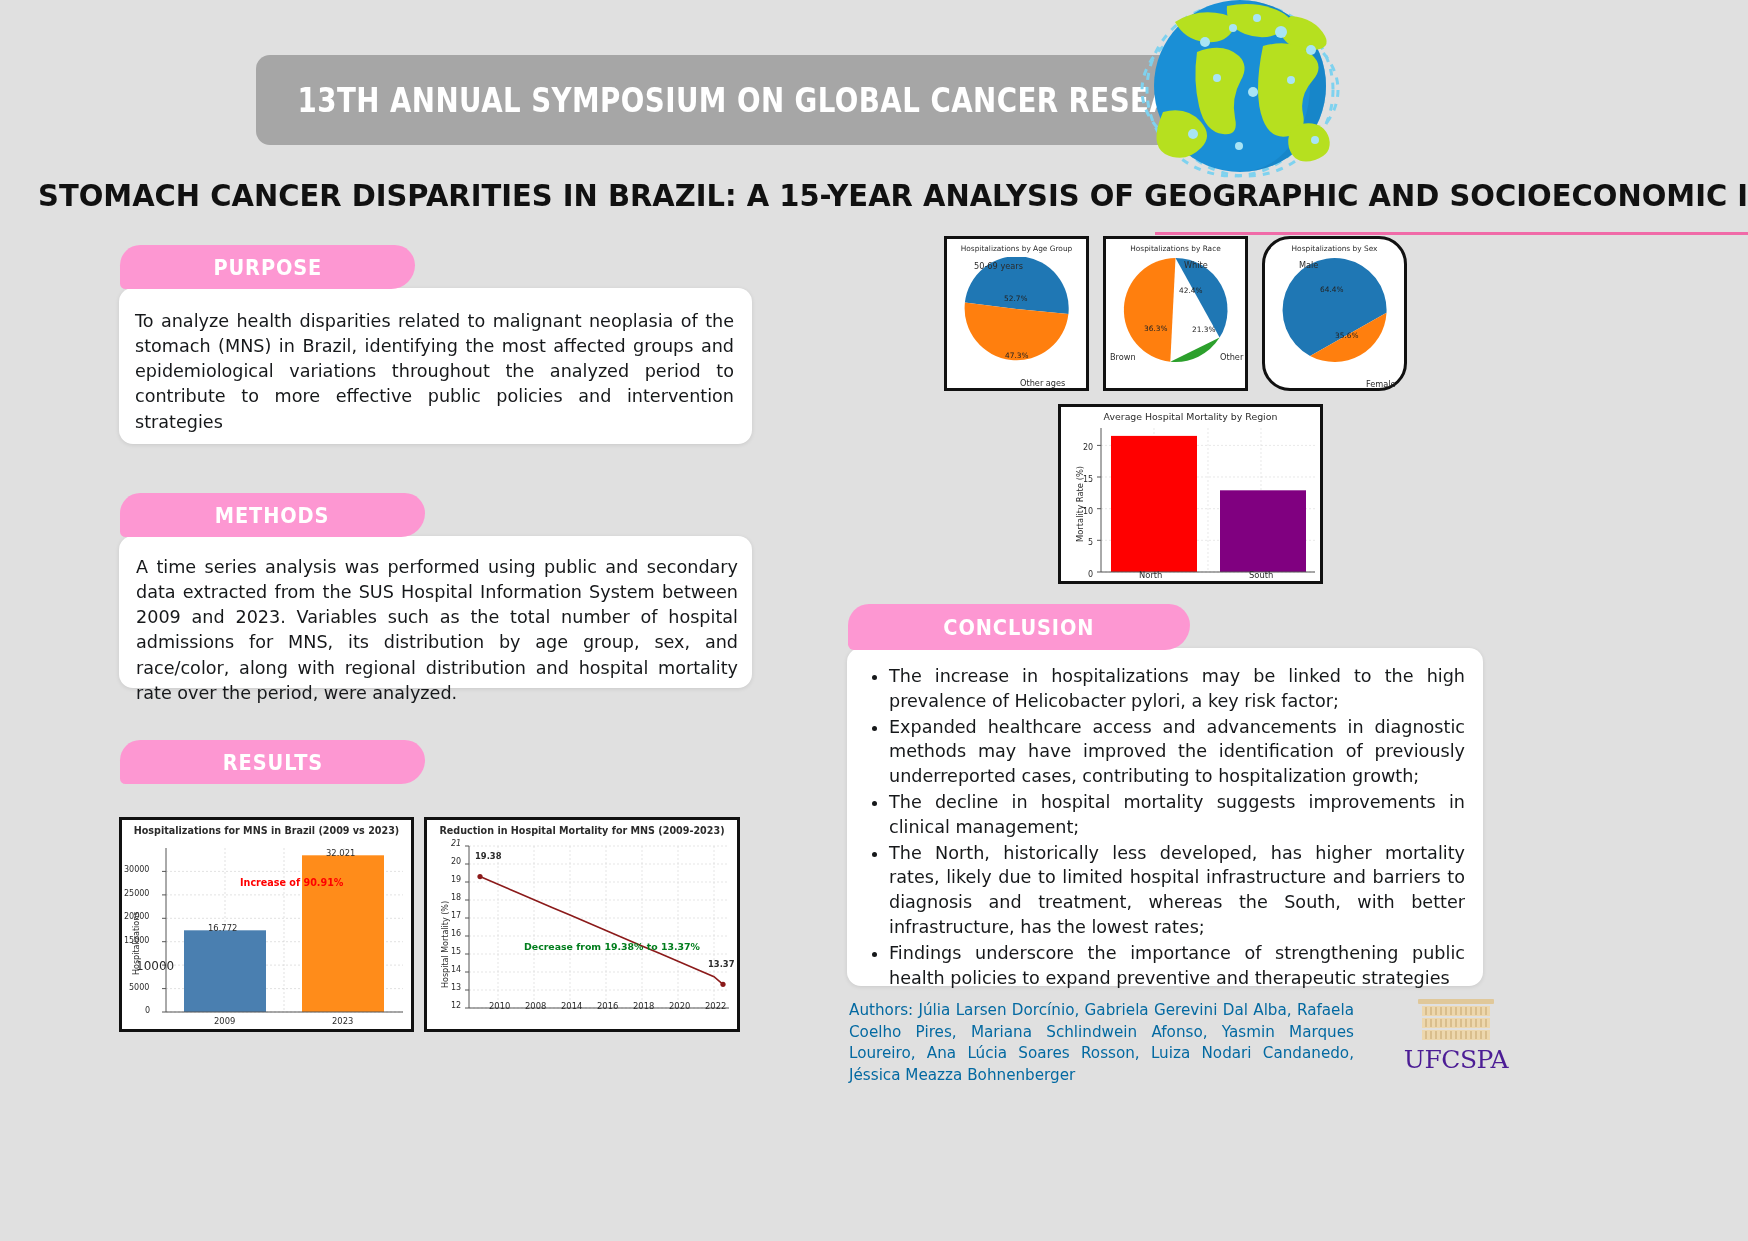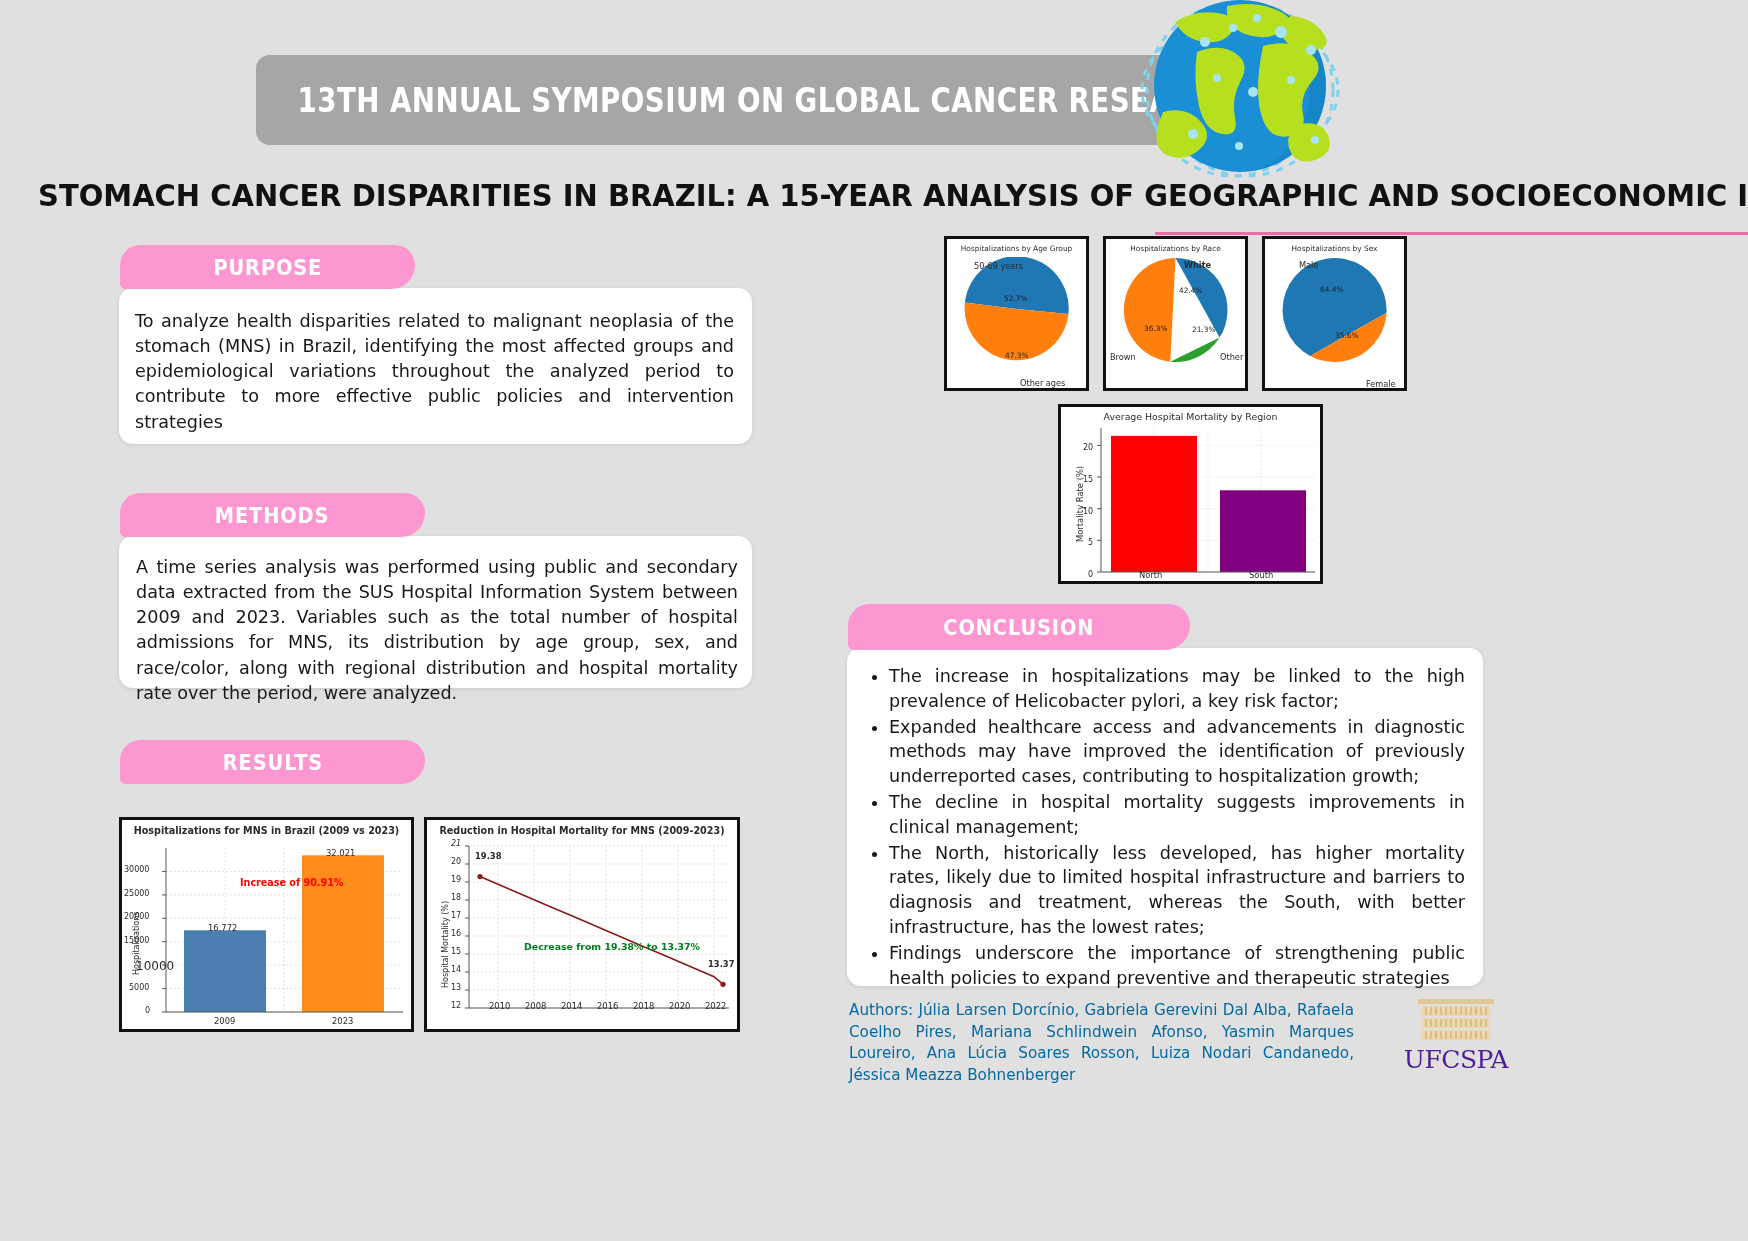--- a/index.html
+++ b/index.html
@@ -392,39 +392,39 @@
         <path d="M 0 0 L -51.6 -6.4 A 52 52 0 0 0 51.9 4.9 Z" fill="#ff7f0e"></path>
       </g>
     </svg>
     <div class="pieval" style="left:57px; top:55px;">52.7%</div>
     <div class="pieval" style="left:58px; top:112px;">47.3%</div>
     <div class="pielabel" style="left:73px; top:139px;">Other ages</div>
   </div>
 
   <div class="fig" style="left:1103px; top:236px; width:145px; height:155px;">
     <div class="fig-title" style="font-size:7.4px; margin-top:5px;">Hospitalizations by Race</div>
-    <div class="pielabel" style="left:78px; top:21px;font-weight:bold;">White</div>
+    <div class="pielabel" style="left:78px; top:21px;">White</div>
     <svg width="139" height="110" viewBox="0 0 139 110" style="display:block; margin-top:3px;">
       <g transform="translate(69.5,54)">
 
         <path d="M 0 -52 A 52 52 0 0 1 44.1 27.6 Z" fill="#1f77b4"></path>
 
         <path d="M 44.1 27.6 A 52 52 0 0 1 -5.2 51.7 Z" fill="#2ca02c"></path>
 
         <path d="M -5.2 51.7 A 52 52 0 0 1 0 -52 Z" fill="#ff7f0e"></path>
       </g>
     </svg>
     <div class="pieval" style="left:73px; top:47px;">42.4%</div>
     <div class="pieval" style="left:38px; top:85px;">36.3%</div>
     <div class="pieval" style="left:86px; top:86px;">21.3%</div>
     <div class="pielabel" style="left:4px; top:113px;">Brown</div>
     <div class="pielabel" style="left:114px; top:113px;">Other</div>
   </div>
 
-  <div class="fig" style="left:1262px; top:236px; width:145px; height:155px;">
+  <div class="fig" style="left:1262px; top:236px; width:145px; height:155px;border-radius:28px;">
     <div class="fig-title" style="font-size:7.4px; margin-top:5px;">Hospitalizations by Sex</div>
     <div class="pielabel" style="left:34px; top:21px;">Male</div>
     <svg width="139" height="110" viewBox="0 0 139 110" style="display:block; margin-top:3px;">
       <g transform="translate(69.5,54)">
 
         <path d="M 52 2.7 A 52 52 0 1 0 -24.4 45.9 Z" fill="#1f77b4"></path>
 
         <path d="M -24.4 45.9 A 52 52 0 0 0 52 2.7 Z" fill="#ff7f0e"></path>
       </g>
     </svg>

